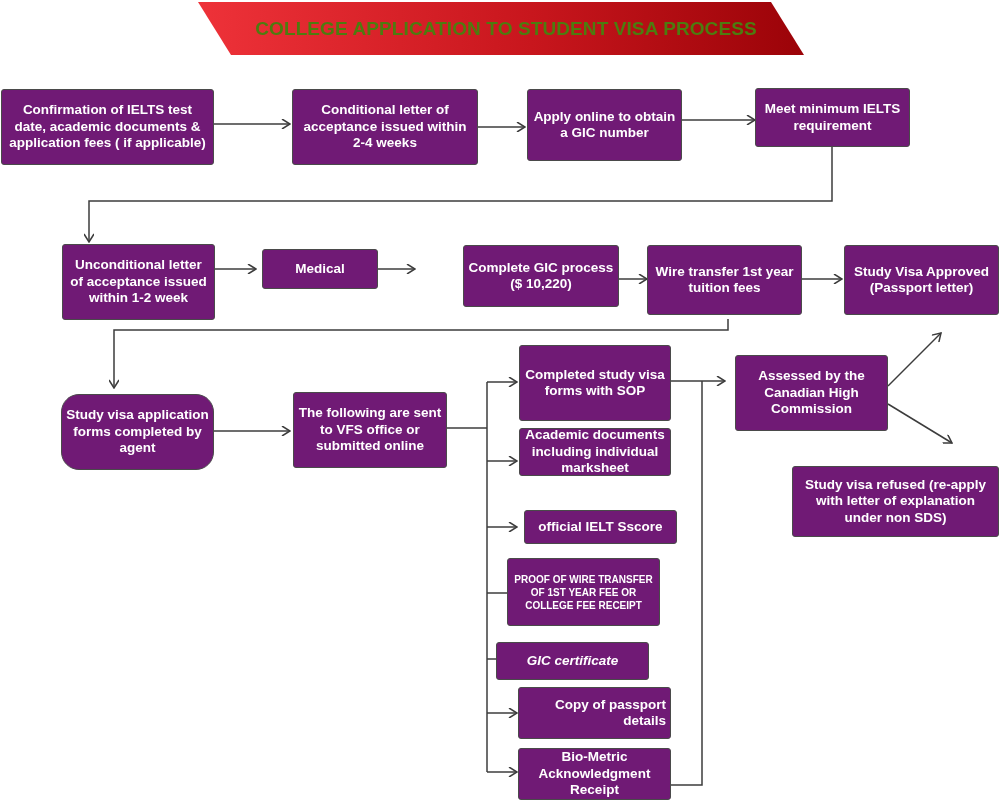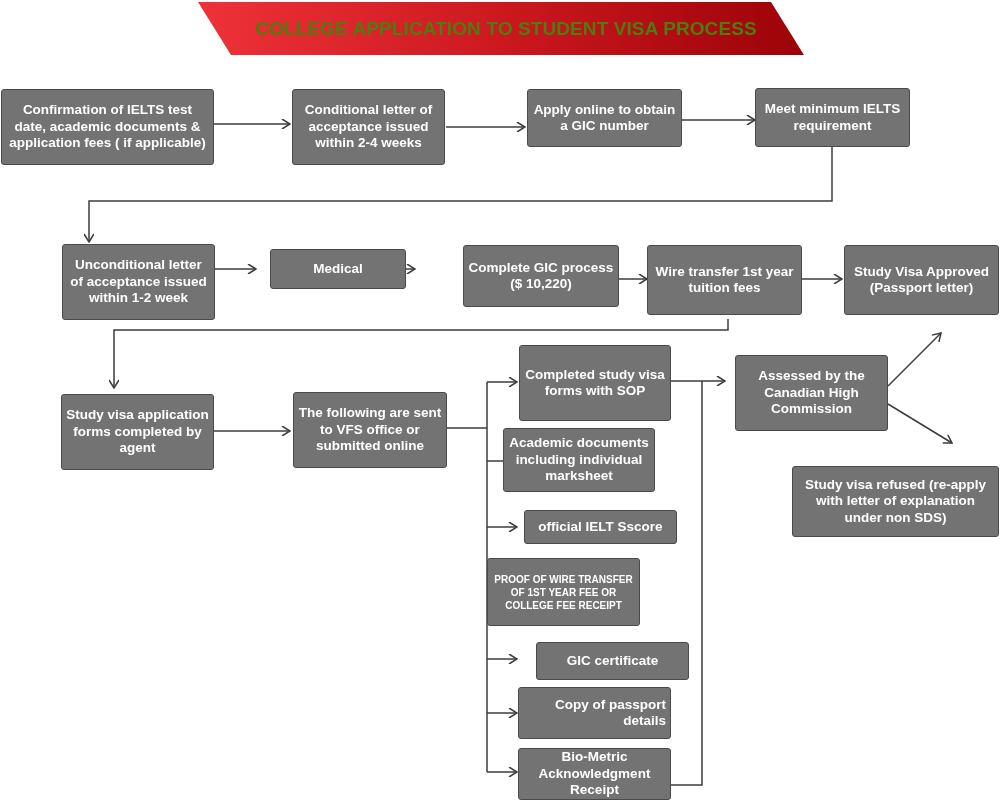--- a/index.html
+++ b/index.html
@@ -2,21 +2,21 @@
 <html><head>
 <meta charset="utf-8">
 <style>
   html, body { margin: 0; padding: 0; background: #ffffff; }
   body { width: 1000px; height: 801px; position: relative; overflow: hidden;
          font-family: "Liberation Sans", "DejaVu Sans", sans-serif; }
   .banner-shape { position:absolute; left:198px; top:2px; width:606px; height:53px; }
   .title { position: absolute; left: 198px; top: 2px; width: 606px; height: 53px;
            display:flex; align-items:center; justify-content:center;
            color: #4d7c0f; font-weight: bold; font-size: 19px; letter-spacing: 0.1px; padding-left: 10px; box-sizing: border-box;}
-  .box { position: absolute; background: #737373; color: #fff; border-radius: 3px;
+  .box { position: absolute; background: #701a75; color: #fff; border-radius: 3px;
          border: 1px solid #4a4a4a; box-sizing: border-box;
          display: flex; align-items: center; justify-content: center; text-align: center;
          font-weight: bold; font-size: 13.5px; line-height: 16.5px; padding: 2px 4px; }
   .box.small { font-size: 10px; line-height: 13px; }
   svg.conn { position: absolute; left: 0; top: 0; width: 1000px; height: 801px; pointer-events: none; }
   svg.conn line, svg.conn polyline { stroke: #3c3c3c; stroke-width: 1.5; fill: none; }
 </style>
 </head>
 <body>
 
@@ -60,34 +60,34 @@
   <line x1="487" y1="659" x2="517" y2="659" marker-end="url(#ah)"></line>
   <line x1="487" y1="713" x2="517" y2="713" marker-end="url(#ah)"></line>
   <line x1="487" y1="772" x2="517" y2="772" marker-end="url(#ah)"></line>
   <polyline points="670,785 702,785 702,381"></polyline>
   <line x1="671" y1="381" x2="725" y2="381" marker-end="url(#ah)"></line>
   <line x1="888" y1="386" x2="941" y2="333" marker-end="url(#ah)"></line>
   <line x1="888" y1="404" x2="952" y2="443" marker-end="url(#ah)"></line>
 </svg>
 
 <div class="box" style="left:1px;top:89px;width:213px;height:76px;">Confirmation of IELTS test date, academic documents &amp; application fees ( if applicable)</div>
-<div class="box" style="left:292px;top:89px;width:153px;height:76px;">Conditional letter of acceptance issued within 2-4 weeks</div>
-<div class="box" style="left:527px;top:89px;width:155px;height:58px;">Apply online to obtain a GIC number</div>
+<div class="box" style="left:292px;top:89px;width:186px;height:76px;">Conditional letter of acceptance issued within 2-4 weeks</div>
+<div class="box" style="left:527px;top:89px;width:155px;height:72px;">Apply online to obtain a GIC number</div>
 <div class="box" style="left:755px;top:88px;width:155px;height:59px;">Meet minimum IELTS requirement</div>
 
 <div class="box" style="left:62px;top:244px;width:153px;height:76px;">Unconditional letter of acceptance issued within 1-2 week</div>
-<div class="box" style="left:270px;top:249px;width:136px;height:40px;">Medical</div>
+<div class="box" style="left:262px;top:249px;width:116px;height:40px;">Medical</div>
 <div class="box" style="left:415px;top:245px;width:156px;height:62px;margin-left:48px;">Complete GIC process ($ 10,220)</div>
 <div class="box" style="left:647px;top:245px;width:155px;height:70px;">Wire transfer 1st year tuition fees</div>
 <div class="box" style="left:844px;top:245px;width:155px;height:70px;">Study Visa Approved (Passport letter)</div>
 
-<div class="box" style="left:61px;top:394px;width:153px;height:76px;">Study visa application forms completed by agent</div>
+<div class="box" style="left:61px;top:394px;width:153px;height:76px;border-radius:18px;">Study visa application forms completed by agent</div>
 <div class="box" style="left:293px;top:392px;width:154px;height:76px;">The following are sent to VFS office or submitted online</div>
 <div class="box" style="left:735px;top:355px;width:153px;height:76px;">Assessed by the Canadian High Commission</div>
 <div class="box" style="left:792px;top:466px;width:207px;height:71px;">Study visa refused (re-apply with letter of explanation under non SDS)</div>
 
 <div class="box" style="left:519px;top:345px;width:152px;height:76px;">Completed study visa forms with SOP</div>
-<div class="box" style="left:503px;top:428px;width:152px;height:64px;">Academic documents including individual marksheet</div>
+<div class="box" style="left:519px;top:428px;width:152px;height:48px;">Academic documents including individual marksheet</div>
 <div class="box" style="left:518px;top:510px;width:153px;height:34px;margin-left:6px;">official IELT Sscore</div>
-<div class="box small" style="left:487px;top:558px;width:153px;height:68px;text-align:center;">PROOF OF WIRE TRANSFER OF 1ST YEAR FEE OR COLLEGE FEE RECEIPT</div>
-<div class="box" style="left:536px;top:642px;width:153px;height:38px;">GIC certificate</div>
+<div class="box small" style="left:507px;top:558px;width:153px;height:68px;text-align:center;">PROOF OF WIRE TRANSFER OF 1ST YEAR FEE OR COLLEGE FEE RECEIPT</div>
+<div class="box" style="left:496px;top:642px;width:153px;height:38px;font-style:italic;">GIC certificate</div>
 <div class="box" style="left:518px;top:687px;width:153px;height:52px;text-align:right;">Copy of passport details</div>
 <div class="box" style="left:518px;top:748px;width:153px;height:52px;">Bio-Metric Acknowledgment Receipt</div>
 
 </body></html>

